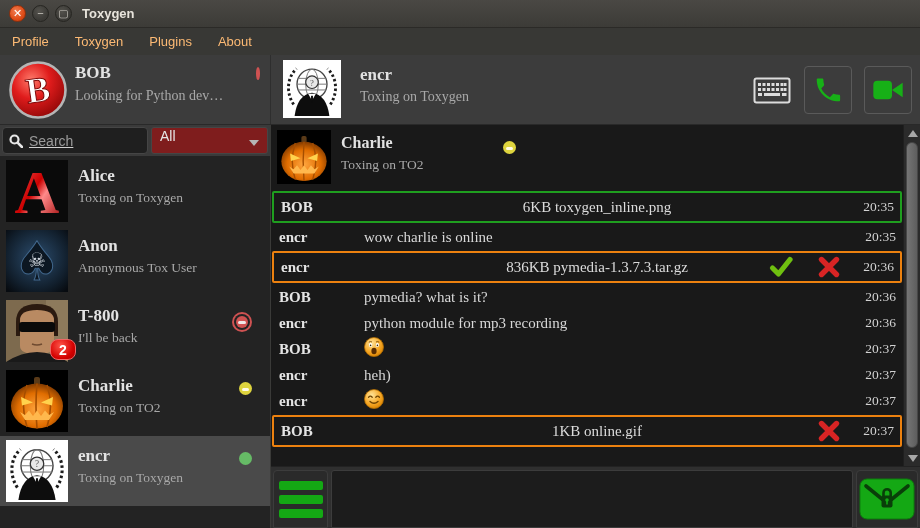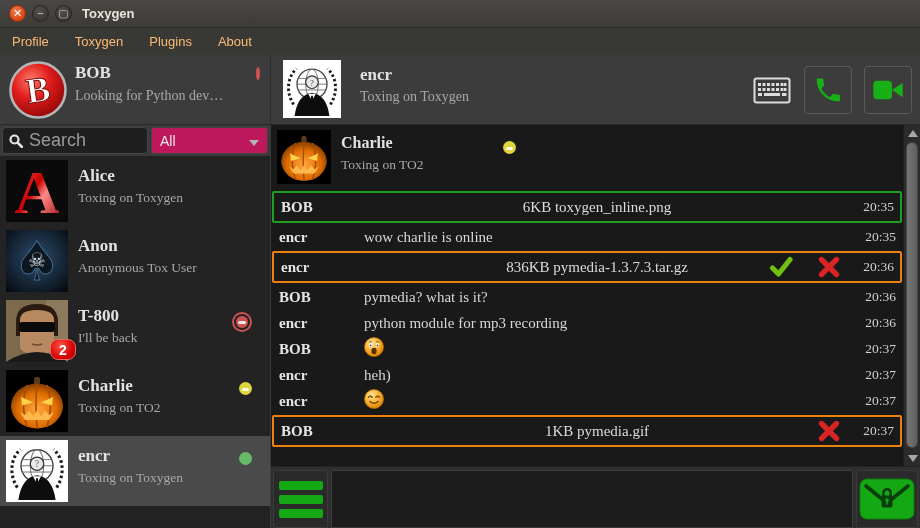--- a/index.html
+++ b/index.html
@@ -51,24 +51,24 @@
   
   .main { position:absolute; left:0; top:125px; right:0; bottom:0; }
 
   
   .sidebar { position:absolute; left:0; top:0; width:270px; bottom:0; background:#232323; }
   .filter-row { position:absolute; left:0; top:0; width:270px; height:31px; background:#3a3a3a;
     display:flex; gap:3px; padding:2px; }
   .search-box { flex:0 0 146px; background:#1f1f1f; border:1px solid #454545; border-radius:4px;
     display:flex; align-items:center; padding:0 6px; gap:6px; }
   .search-box input { background:transparent; border:none; outline:none; color:#cfcfcf;
-    width:100px; font-size:18px; font-family:"Liberation Sans", sans-serif; }
+    width:100px; font-size:14px; font-family:"Liberation Sans", sans-serif;text-decoration:underline; }
   .search-box input::placeholder { color:#9a9a9a; }
-  .filter-dd { flex:1; background:#be185d; border:1px solid #454545; border-radius:3px;
-    color:#e6e6e6; font-size:14px; display:flex; align-items:center; padding:0 8px; position:relative; }
+  .filter-dd { flex:1; background:#7f1d1d; border:1px solid #454545; border-radius:3px;
+    color:#e6e6e6; font-size:14px; display:flex; align-items:flex-start; padding:0 8px; position:relative; }
   .filter-dd .caret { position:absolute; right:8px; top:12px; width:0; height:0;
     border-left:5px solid transparent; border-right:5px solid transparent; border-top:6px solid #b5b5b5; }
 
   .contact-list { position:absolute; left:0; top:31px; right:0; bottom:0; background:#232323; }
   .contact { position:relative; height:70px; }
   .contact.selected { background:#4a4a4a; }
   .contact .avatar-wrap { position:absolute; left:6px; top:4px; width:62px; height:62px; }
   .contact .c-name { position:absolute; left:78px; top:10px; font-size:17px; }
   .contact .c-status { position:absolute; left:78px; top:34px; font-size:13.5px; }
   .contact .c-stic { position:absolute; right:18px; top:16px; }
@@ -451,21 +451,21 @@
                   </defs>
     <circle cx="10" cy="10" r="9.5" fill="url(#e10)" stroke="#b36d00" stroke-width="0.8"></circle>
     <path d="M4.6 8.2 Q6.4 6.2 8.2 8.2" stroke="#6e4300" stroke-width="1.3" fill="none" stroke-linecap="round"></path>
     <path d="M11.8 8.2 Q13.6 6.2 15.4 8.2" stroke="#6e4300" stroke-width="1.3" fill="none" stroke-linecap="round"></path>
     <path d="M6 12.5 Q10 16 14 12.5" stroke="#6e4300" stroke-width="1.4" fill="none" stroke-linecap="round"></path>
                 </svg></span>
     <span class="mtime">20:37</span>
   </div>
             <div class="msg file b-orange">
     <span class="sender">BOB</span>
-    <span class="filelabel">1KB pymedia.gif</span>
+    <span class="filelabel">1KB online.gif</span>
     <span class="mtext"></span>
     <span class="ft-actions">
                 <span class="ft-btn">
                   <svg width="24" height="24" viewBox="0 0 24 24">
     <path d="M4.5 4.5 L19.5 19.5 M19.5 4.5 L4.5 19.5" stroke="#d82424" stroke-width="5.4" stroke-linecap="round"></path>
                   </svg>
                 </span>
               </span>
     <span class="mtime">20:37</span>
   </div>

